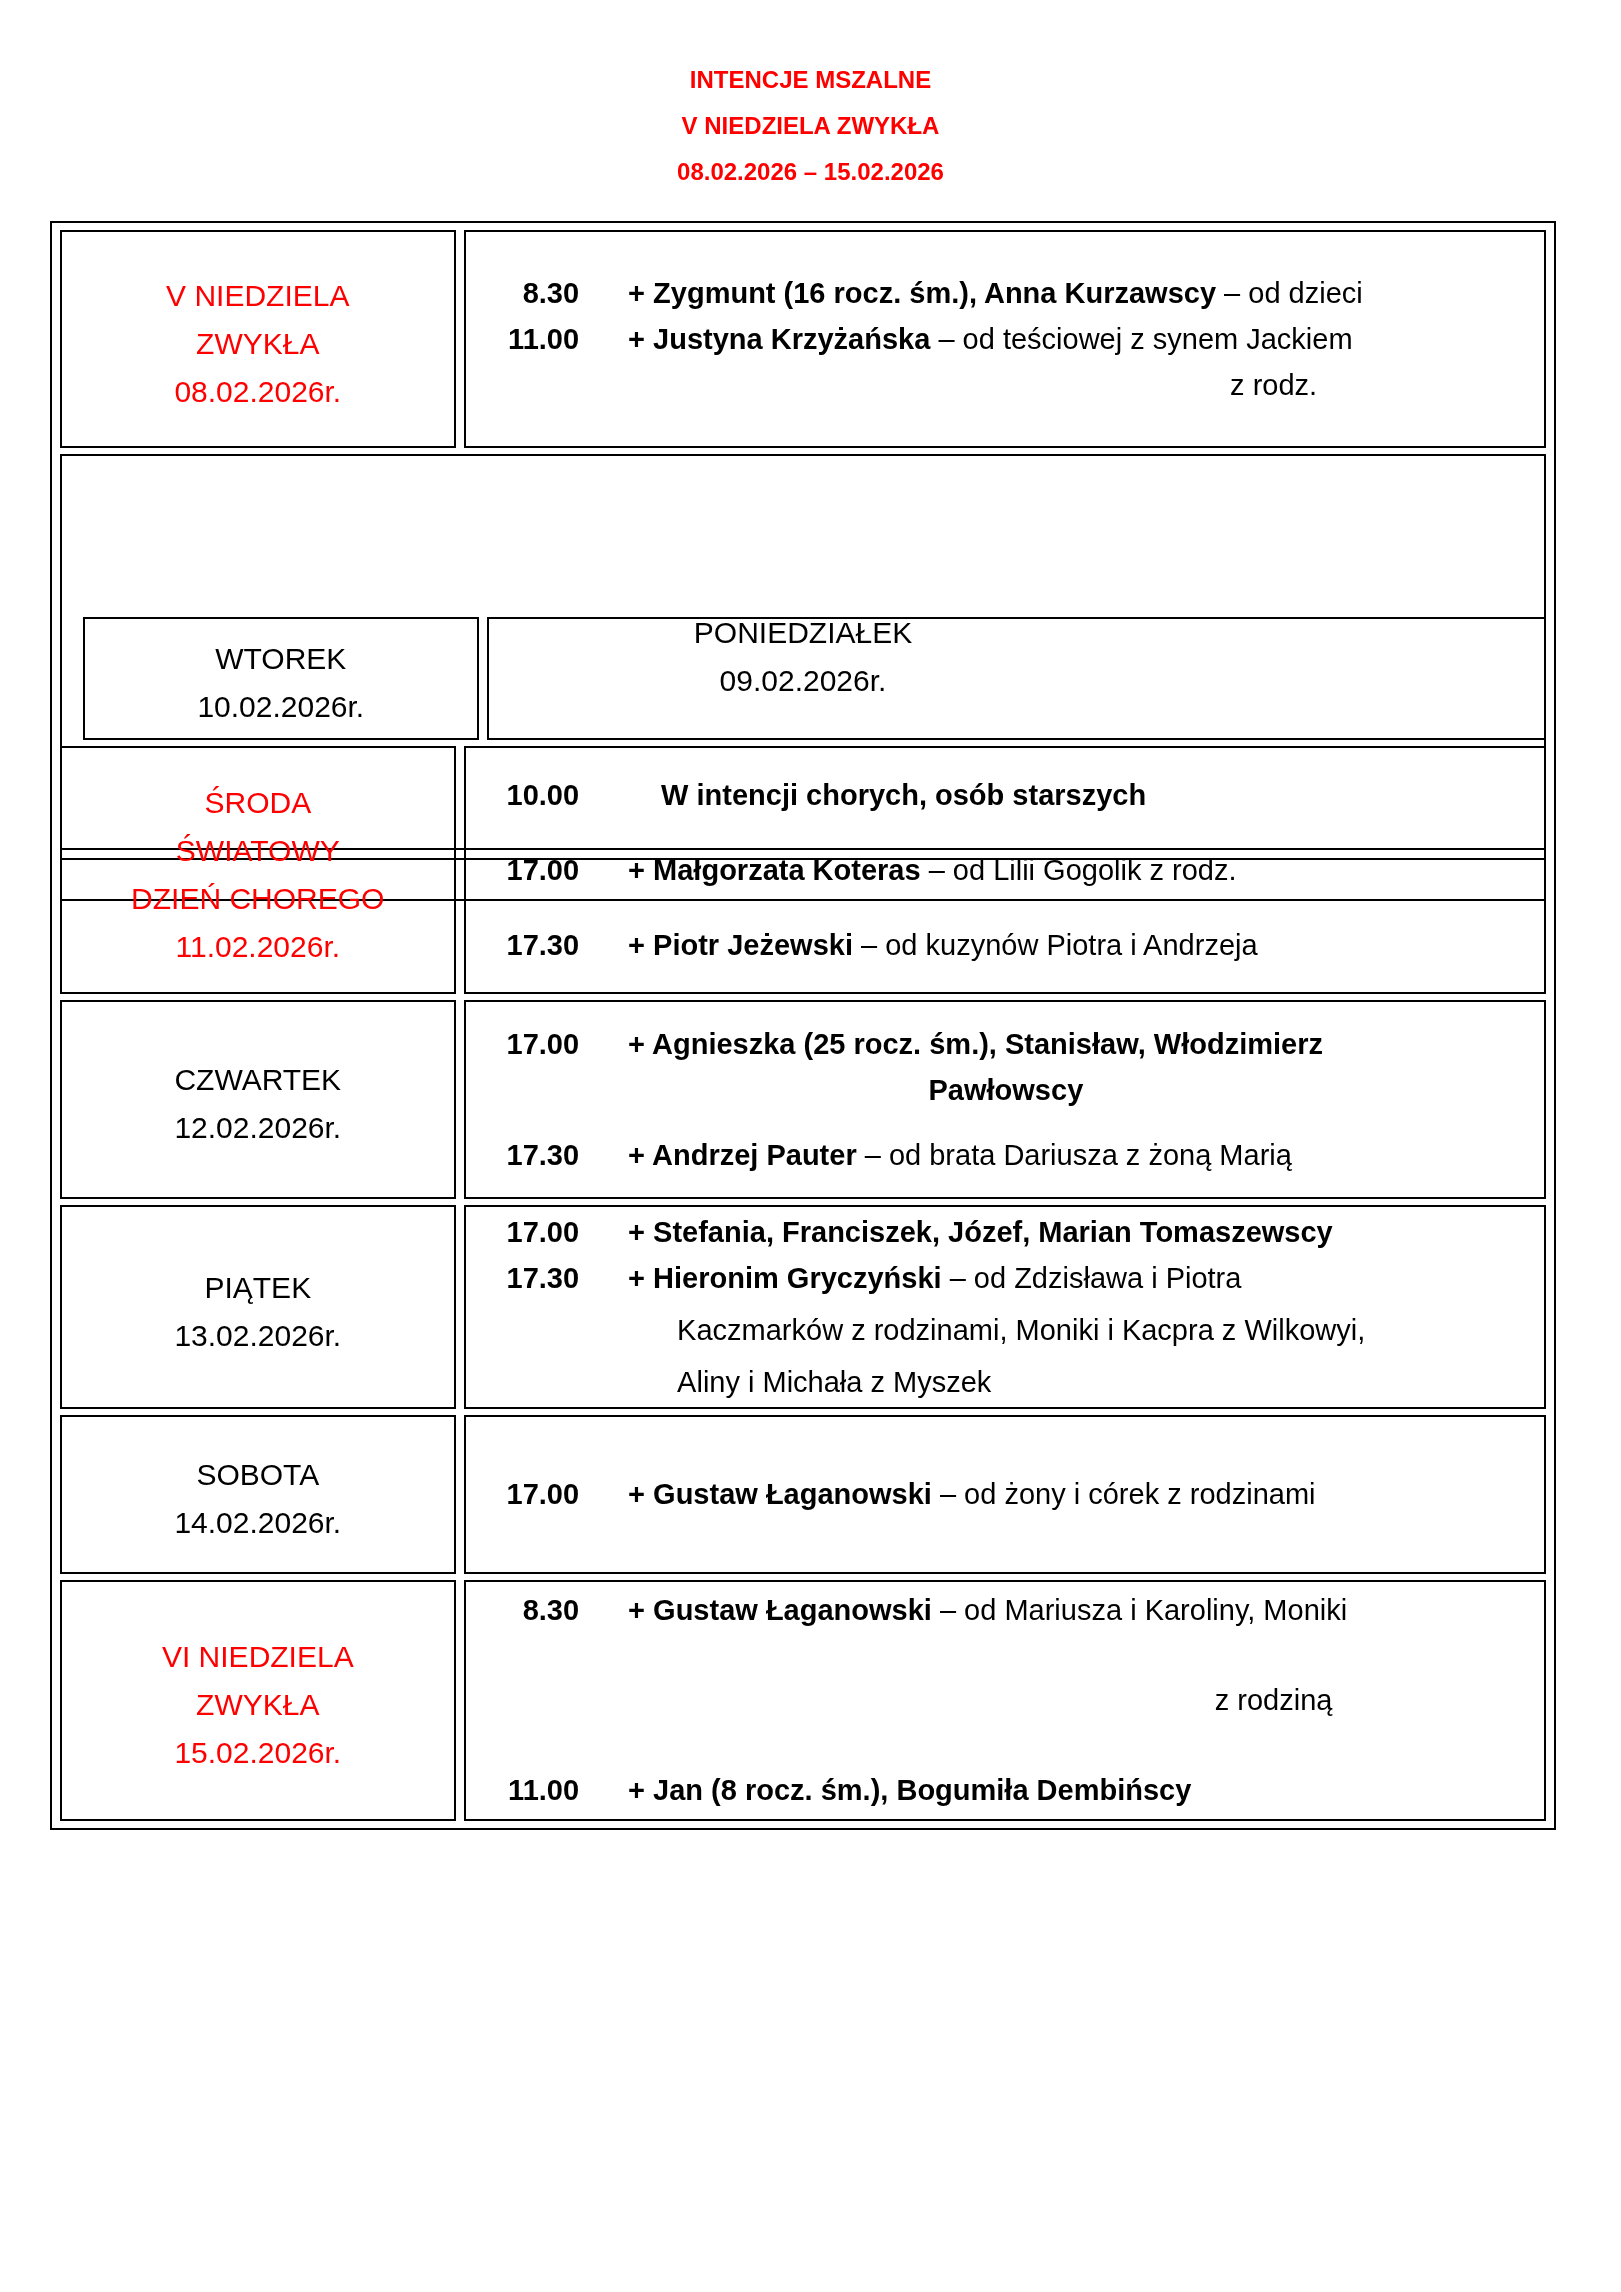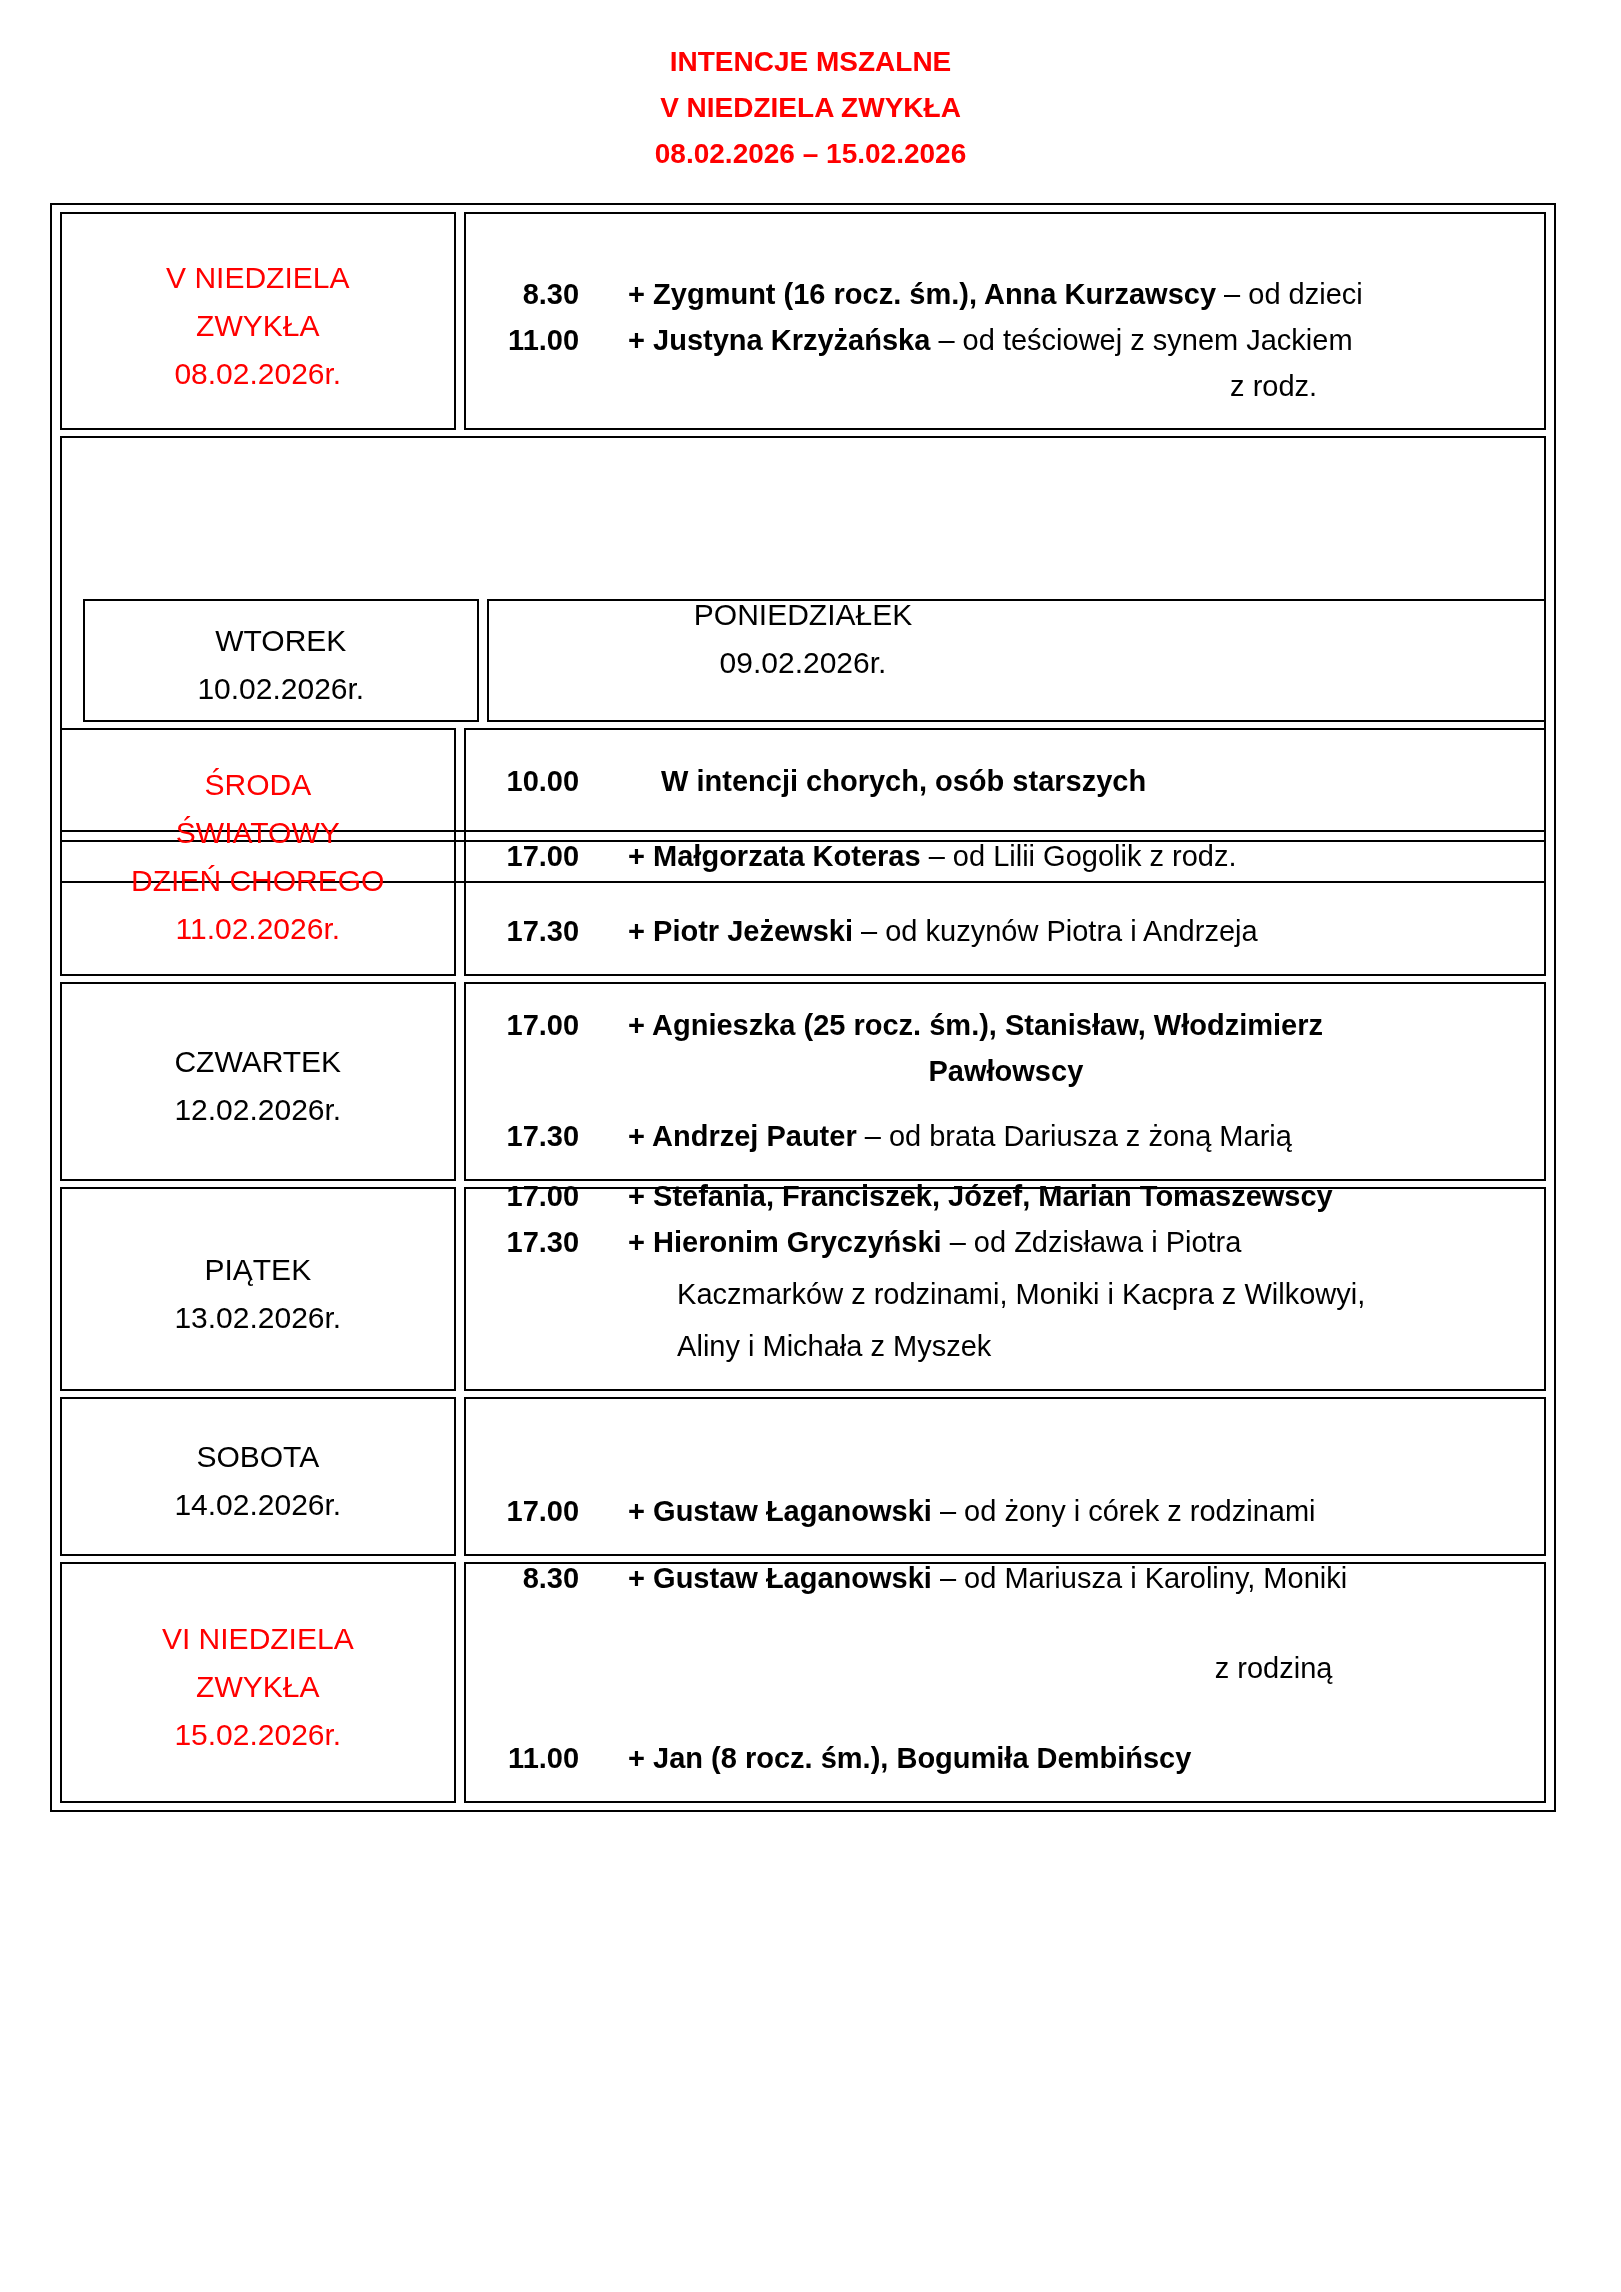--- a/index.html
+++ b/index.html
@@ -2,39 +2,39 @@
 <html><head>
 <meta charset="utf-8">
 <style>
   html,body{margin:0;padding:0;background:#e8e8e8;}
   .page{
     width:1621px;height:2293px;background:#ffffff;margin:0 auto;position:relative;
     font-family:"Liberation Sans","DejaVu Sans",sans-serif;color:#000;
     overflow:hidden;
   }
   .doc-title{
-    padding-top:39px;text-align:center;color:#ff0000;font-weight:bold;
-    font-size:28px;line-height:46px;
+    padding-top:57px;text-align:center;color:#ff0000;font-weight:bold;
+    font-size:24px;line-height:46px;
   }
   .schedule{
     margin:25.5px 0 0 50px;width:1506px;box-sizing:border-box;
     border:2.9px solid #000;padding:7.8px;
   }
   .row{display:flex;gap:7.8px;margin-bottom:5.9px;box-sizing:border-box;}
   .row:last-child{margin-bottom:0;}
   .day{
     flex:0 0 396px;box-sizing:border-box;border:2.9px solid #000;
     display:flex;flex-direction:column;justify-content:center;align-items:center;
     text-align:center;font-weight:normal;font-size:30px;line-height:48px;
     padding-top:9.8px;
   }
   .day.red{color:#ff0000;}
   .cell{
     flex:1;box-sizing:border-box;border:2.9px solid #000;
-    display:flex;flex-direction:column;justify-content:flex-end;
+    display:flex;flex-direction:column;justify-content:center;
     padding:19.6px 23.5px 19.6px 25.5px;font-size:29px;line-height:46px;
   }
   .line{display:flex;align-items:baseline;white-space:nowrap;}
   .time{flex:0 0 88px;text-align:right;font-weight:bold;margin-right:49px;}
   .txt .b{font-weight:bold;}
   .indent-sm{padding-left:33px;}
   .cont{white-space:nowrap;}
   .cont-indent{padding-left:186px;margin-top:5.9px;}
   .cont-shift{text-align:center;padding-left:52%;}
   .cont-center{text-align:center;font-weight:bold;}

